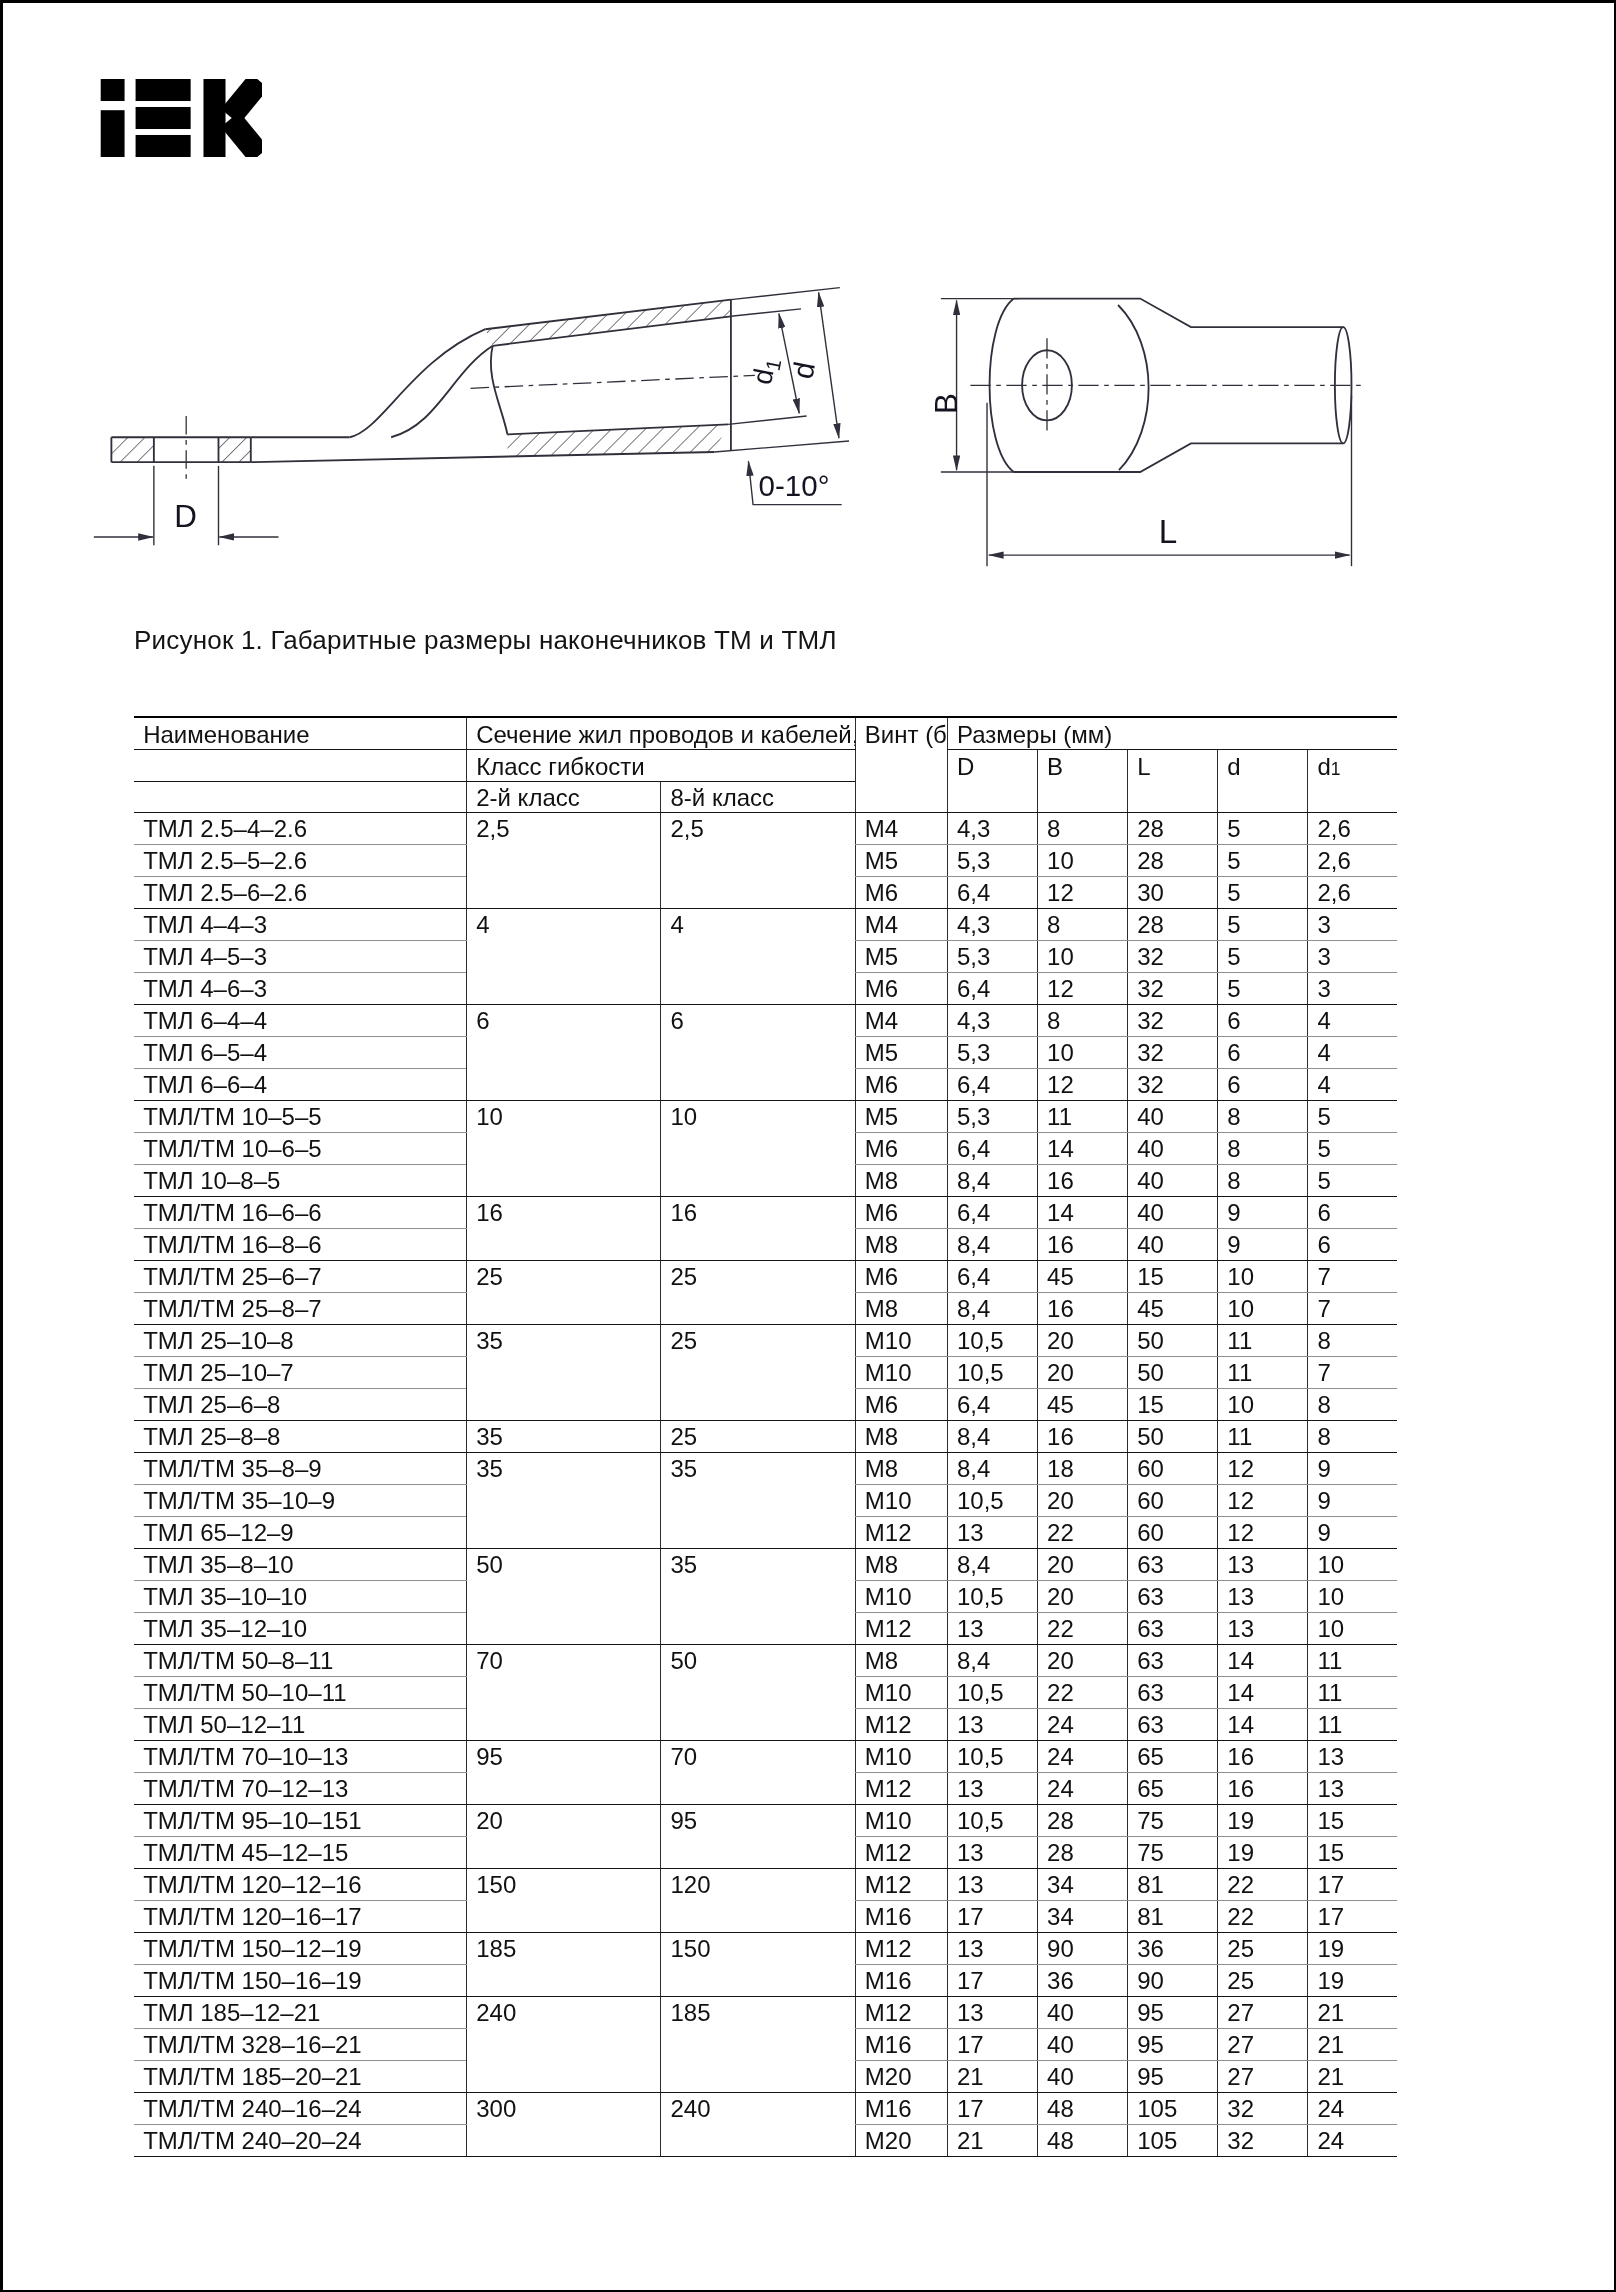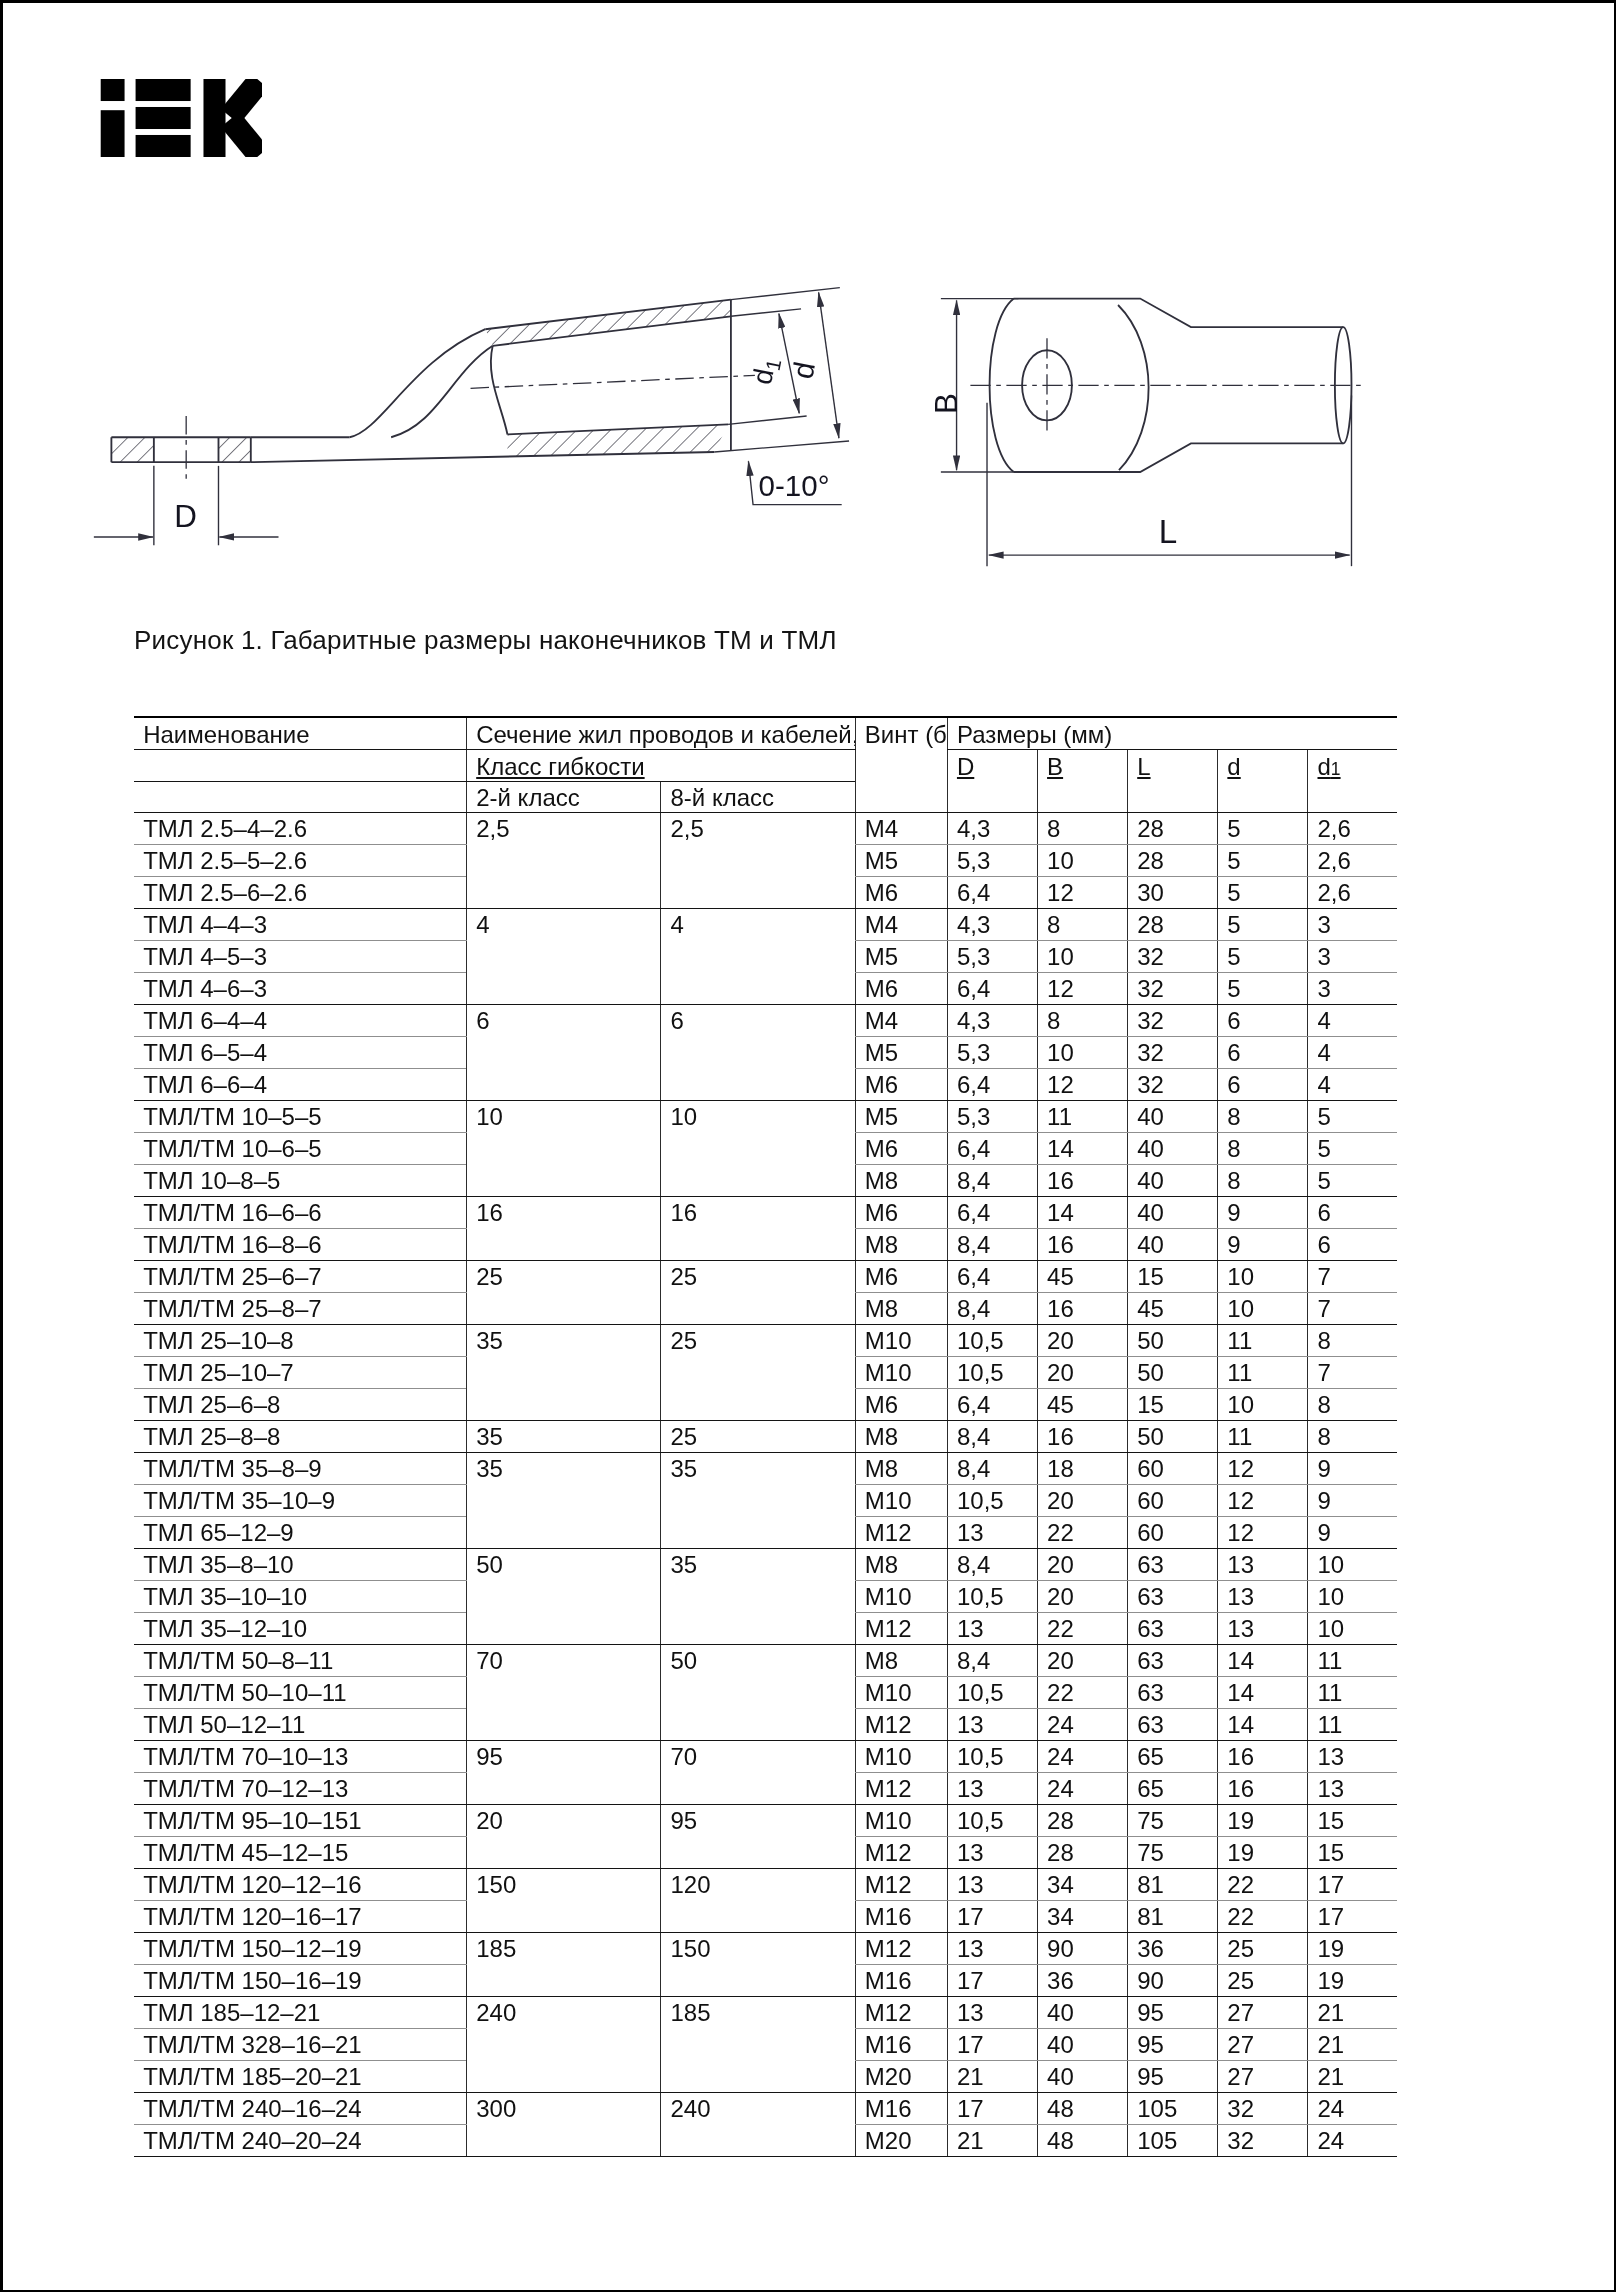--- a/index.html
+++ b/index.html
@@ -39,21 +39,21 @@
     white-space:nowrap;overflow:hidden;margin-top:28px;
   }
   .dims-table td{
     vertical-align:top;line-height:31px;
     padding:0 0 0 9.2px;
     border-bottom:0.9px solid #8f8f8f;
     white-space:nowrap;overflow:hidden;
   }
   .dims-table td.grp{border-bottom:1.8px solid #141414;}
   .vl{border-left:1.8px solid #2c2c2c;}
-  tr.hr1{height:31px;} tr.hr2{height:31px;text-decoration:underline;} tr.hr3{height:30px;}
+  tr.hr1{height:31px;} tr.hr2{height:31px;} tr.hr3{height:30px;}
   .dims-table tbody tr{height:32px;}
   .bolt-hd{white-space:pre-line;}
   .subsm{font-size:17.5px;}
   
   svg text{font-family:"Liberation Sans", sans-serif;fill:#141420;}
 </style>
 </head>
 <body>
 
 <div class="page">

